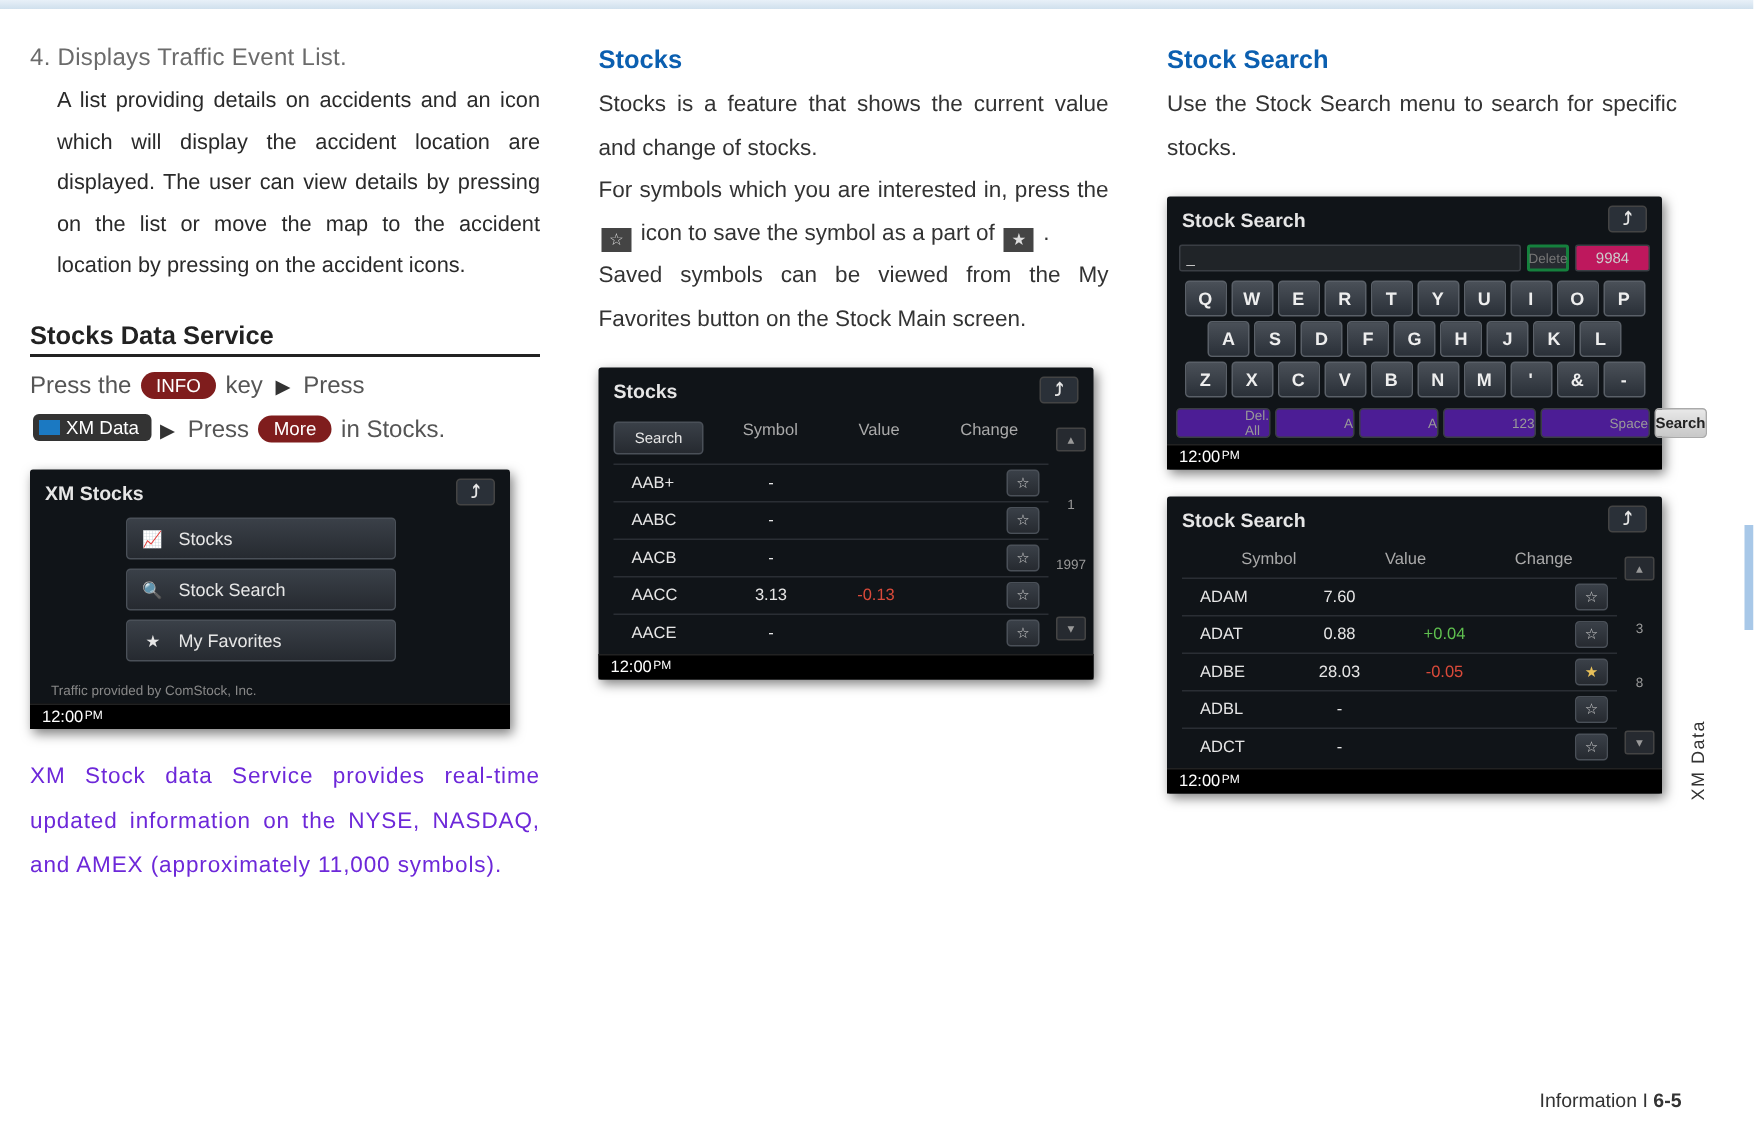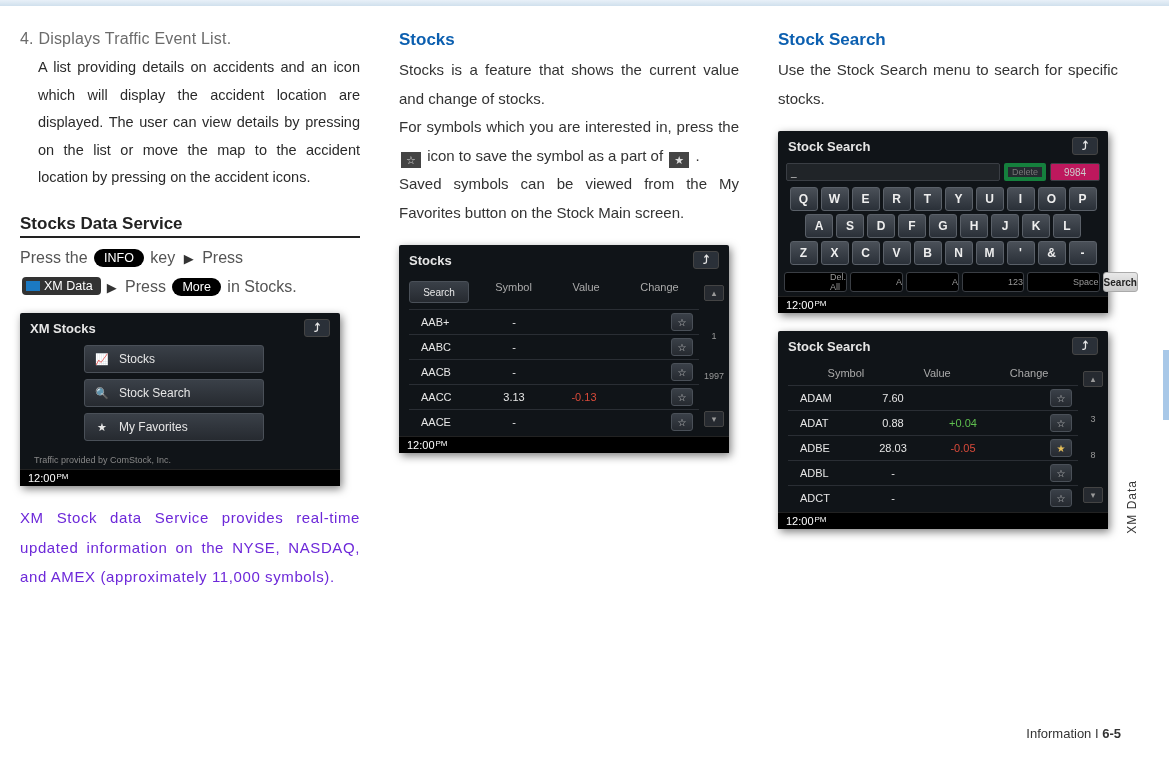--- a/index.html
+++ b/index.html
@@ -4,21 +4,21 @@
 <style>
 * { margin: 0; padding: 0; box-sizing: border-box; }
 body { font-family: Arial, Helvetica, sans-serif; width: 1169px; height: 759px; background: #fff; position: relative; padding: 30px 40px 20px 20px; }
 .topbar { position: absolute; top: 0; left: 0; right: 0; height: 6px; background: linear-gradient(#e8f0f8, #d0e0ed); }
 .columns { display: flex; gap: 39px; }
 .col { width: 340px; }
 .c1-title { font-size: 16px; color: #6b6b6b; letter-spacing: 0.2px; margin-bottom: 6px; }
 .c1-body { font-size: 14.5px; color: #2a2a2a; line-height: 1.9; padding-left: 18px; text-align: justify; }
 .section-heading { font-size: 17px; font-weight: bold; color: #222; border-bottom: 2px solid #222; padding-bottom: 2px; margin-top: 22px; margin-bottom: 6px; display:block; }
 .instr { font-size: 16px; color: #555; line-height: 1.8; }
-.pill { display: inline-block; background: #000000; color: #fff; border-radius: 10px; padding: 0 10px; font-size: 12.5px; line-height: 18px; vertical-align: 1px; margin: 0 2px; }
+.pill { display: inline-block; background: #7f1d1d; color: #fff; border-radius: 10px; padding: 0 10px; font-size: 12.5px; line-height: 18px; vertical-align: 1px; margin: 0 2px; }
 .pill-xm { display: inline-flex; align-items: center; background: #333; color: #fff; border-radius: 4px; padding: 0 8px 0 4px; font-size: 12.5px; line-height: 18px; vertical-align: 1px; margin: 0 2px; gap:4px; }
 .pill-xm .sq { width: 14px; height: 10px; background: #1b79c2; display:inline-block; }
 .arrow { display: inline-block; margin: 0 4px; font-size: 13px; color:#333; }
 .screenshot { background: #101418; border-radius: 2px; margin-top: 12px; color: #e6e6e6; font-size: 12px; box-shadow: 2px 3px 8px rgba(0,0,0,0.5); }
 .scr-header { display:flex; justify-content: space-between; align-items:center; padding: 6px 10px 4px 10px; font-weight: bold; font-size: 13px; }
 .scr-back { width: 26px; height: 18px; background: #2a3038; border:1px solid #444; border-radius:3px; display:flex; align-items:center; justify-content:center; font-size:12px; }
 .scr-body { padding: 4px 10px 2px 10px; }
 .menu-btn { display:flex; align-items:center; gap:10px; background: linear-gradient(#3a4048,#262a30); border:1px solid #4a5058; border-radius:3px; padding:6px 10px; margin-bottom:6px; font-size:12px; width: 60%; margin-left: 18%; }
 .menu-icon { width:14px; height:14px; display:inline-flex; align-items:center; justify-content:center; font-size:11px; }
 .quotes-note { font-size:9px; color:#888; margin-top:14px; margin-bottom:2px; padding-left:4px;}
@@ -38,27 +38,27 @@
 .stock-row .chg { width: 70px; font-size:11px; text-align:center;}
 .stock-row .chg.neg { color:#d94a3a; }
 .stock-row .chg.pos { color:#5fbf4f; }
 .stock-row .star { margin-left:auto; width:22px; height:18px; background:linear-gradient(#3a4048,#262a30); border:1px solid #4a5058; border-radius:3px; display:flex; align-items:center; justify-content:center; font-size:10px; color:#ccc; margin-right:6px;}
 .stock-row .star.fav { color:#e8c05a; }
 .scroll-ind { position:absolute; right:4px; top:40px; bottom:26px; width:22px; display:flex; flex-direction:column; align-items:center; justify-content:space-between; font-size:9px; color:#999;}
 .scroll-ind .arr { width:20px; height:16px; background:#262a30; border:1px solid #444; border-radius:2px; display:flex; align-items:center; justify-content:center;}
 
 .kbd-scr .input-row { display:flex; gap:4px; padding:4px 8px; align-items:center; }
 .kbd-scr .input-field { flex:1; height:18px; background:#202428; border:1px solid #3a3e44; border-radius:2px; padding:0 4px; font-size:10px; color:#ccc; display:flex; align-items:center;}
-.kbd-scr .del-btn { width:42px; height:18px; background:#262a30; border:4px solid #15803d; border-radius:2px; font-size:9px; color:#777; display:flex; align-items:center; justify-content:center;}
+.kbd-scr .del-btn { width:28px; height:18px; background:#262a30; border:2px solid #15803d; border-radius:2px; font-size:9px; color:#777; display:flex; align-items:center; justify-content:center;}
 .kbd-scr .count { width:50px; height:18px; background:#be185d; border:1px solid #3a3e44; border-radius:2px; font-size:10px; color:#ccc; display:flex; align-items:center; justify-content:center;}
 .kbd-rows { padding: 2px 6px 4px 6px; }
 .kbd-row { display:flex; justify-content:center; gap:3px; margin-bottom:3px; }
 .kbd-key { width:28px; height:24px; background:linear-gradient(#4a5058,#2a3038); border:1px solid #5a6068; border-radius:3px; display:flex; align-items:center; justify-content:center; font-size:12px; font-weight:bold; color:#eee; }
 .kbd-bottom { display:flex; gap:3px; padding: 0 6px 4px 6px; }
-.kbd-wide { flex:1; height:20px; background:#000000; border:1px solid #3a3e44; border-radius:3px; font-size:9px; color:#999; display:flex; align-items:center; justify-content:center;padding-left:45px;}
+.kbd-wide { flex:1; height:20px; background:#4c1d95; border:1px solid #3a3e44; border-radius:3px; font-size:9px; color:#999; display:flex; align-items:center; justify-content:center;padding-left:45px;}
 .kbd-search { width:60px; height:20px; background:linear-gradient(#e8e8e8,#c8c8c8); border:1px solid #aaa; border-radius:3px; font-size:10px; color:#222; font-weight:bold; display:flex; align-items:center; justify-content:center;}
 
 .side-tab { position:absolute; right:0; top:340px; width:22px; height:90px; display:flex; align-items:center; }
 .side-tab .bar { width:6px; height:70px; background:#a8c8e8; margin-left:auto; }
 .side-label { position:absolute; right:30px; top:480px; font-size:12px; color:#333; writing-mode: vertical-rl; transform: rotate(180deg); letter-spacing:1px;}
 .footer { position:absolute; bottom:18px; right:48px; font-size:13px; color:#333; }
 .footer .pg { font-weight:bold; }
 .scr-rel { position:relative; }
 </style>
 </head>

